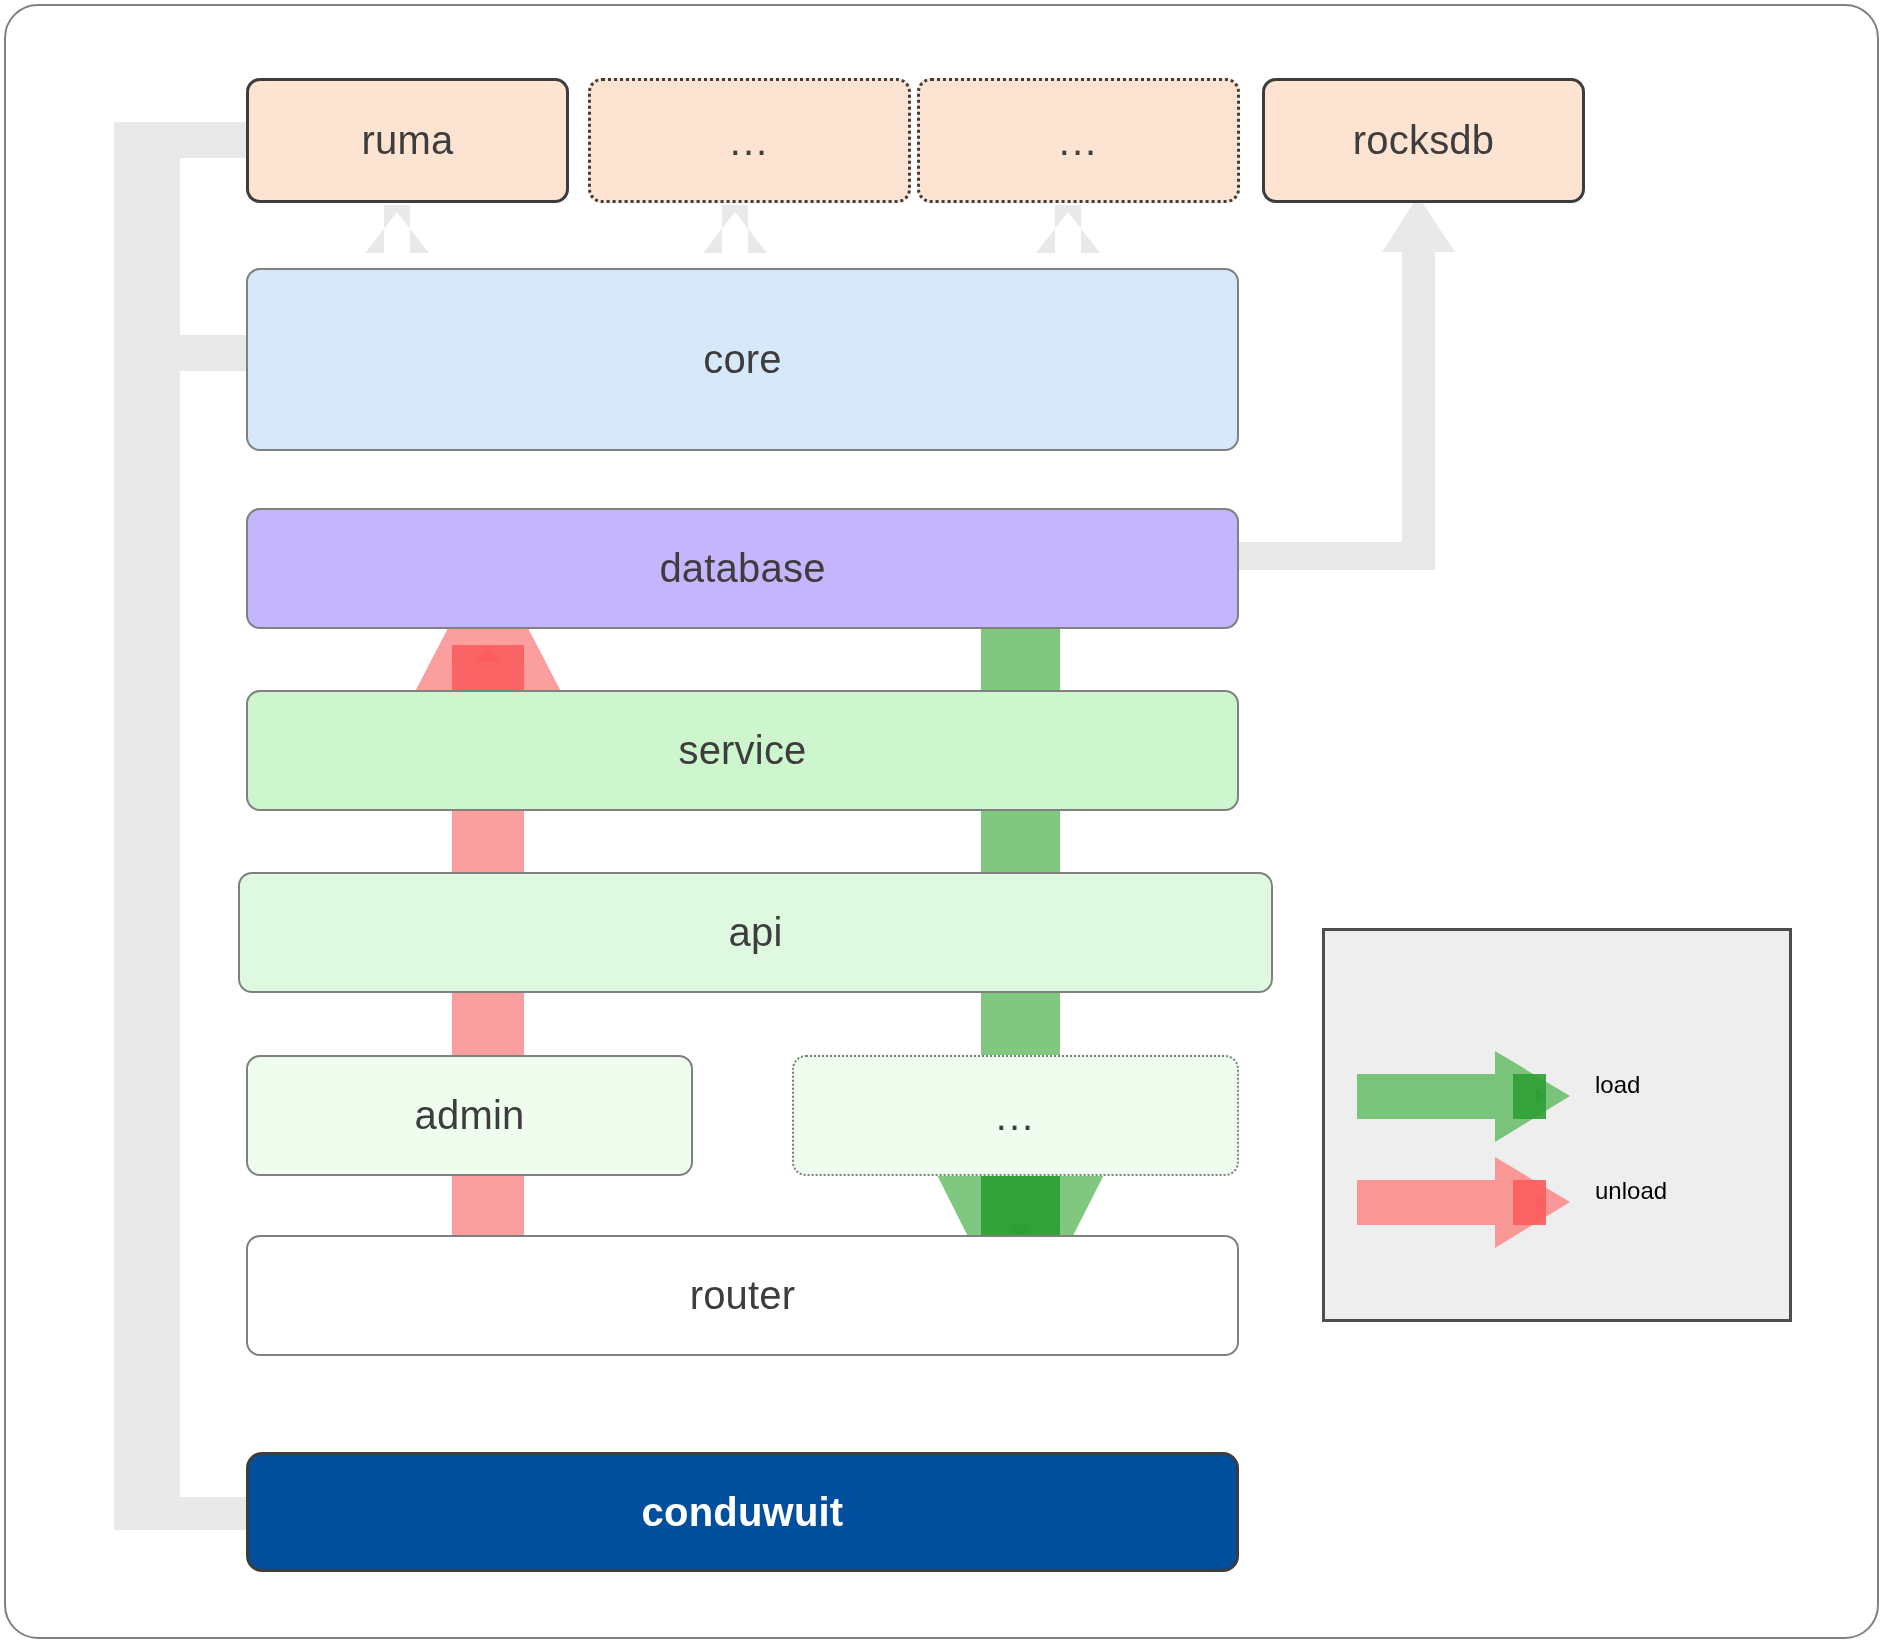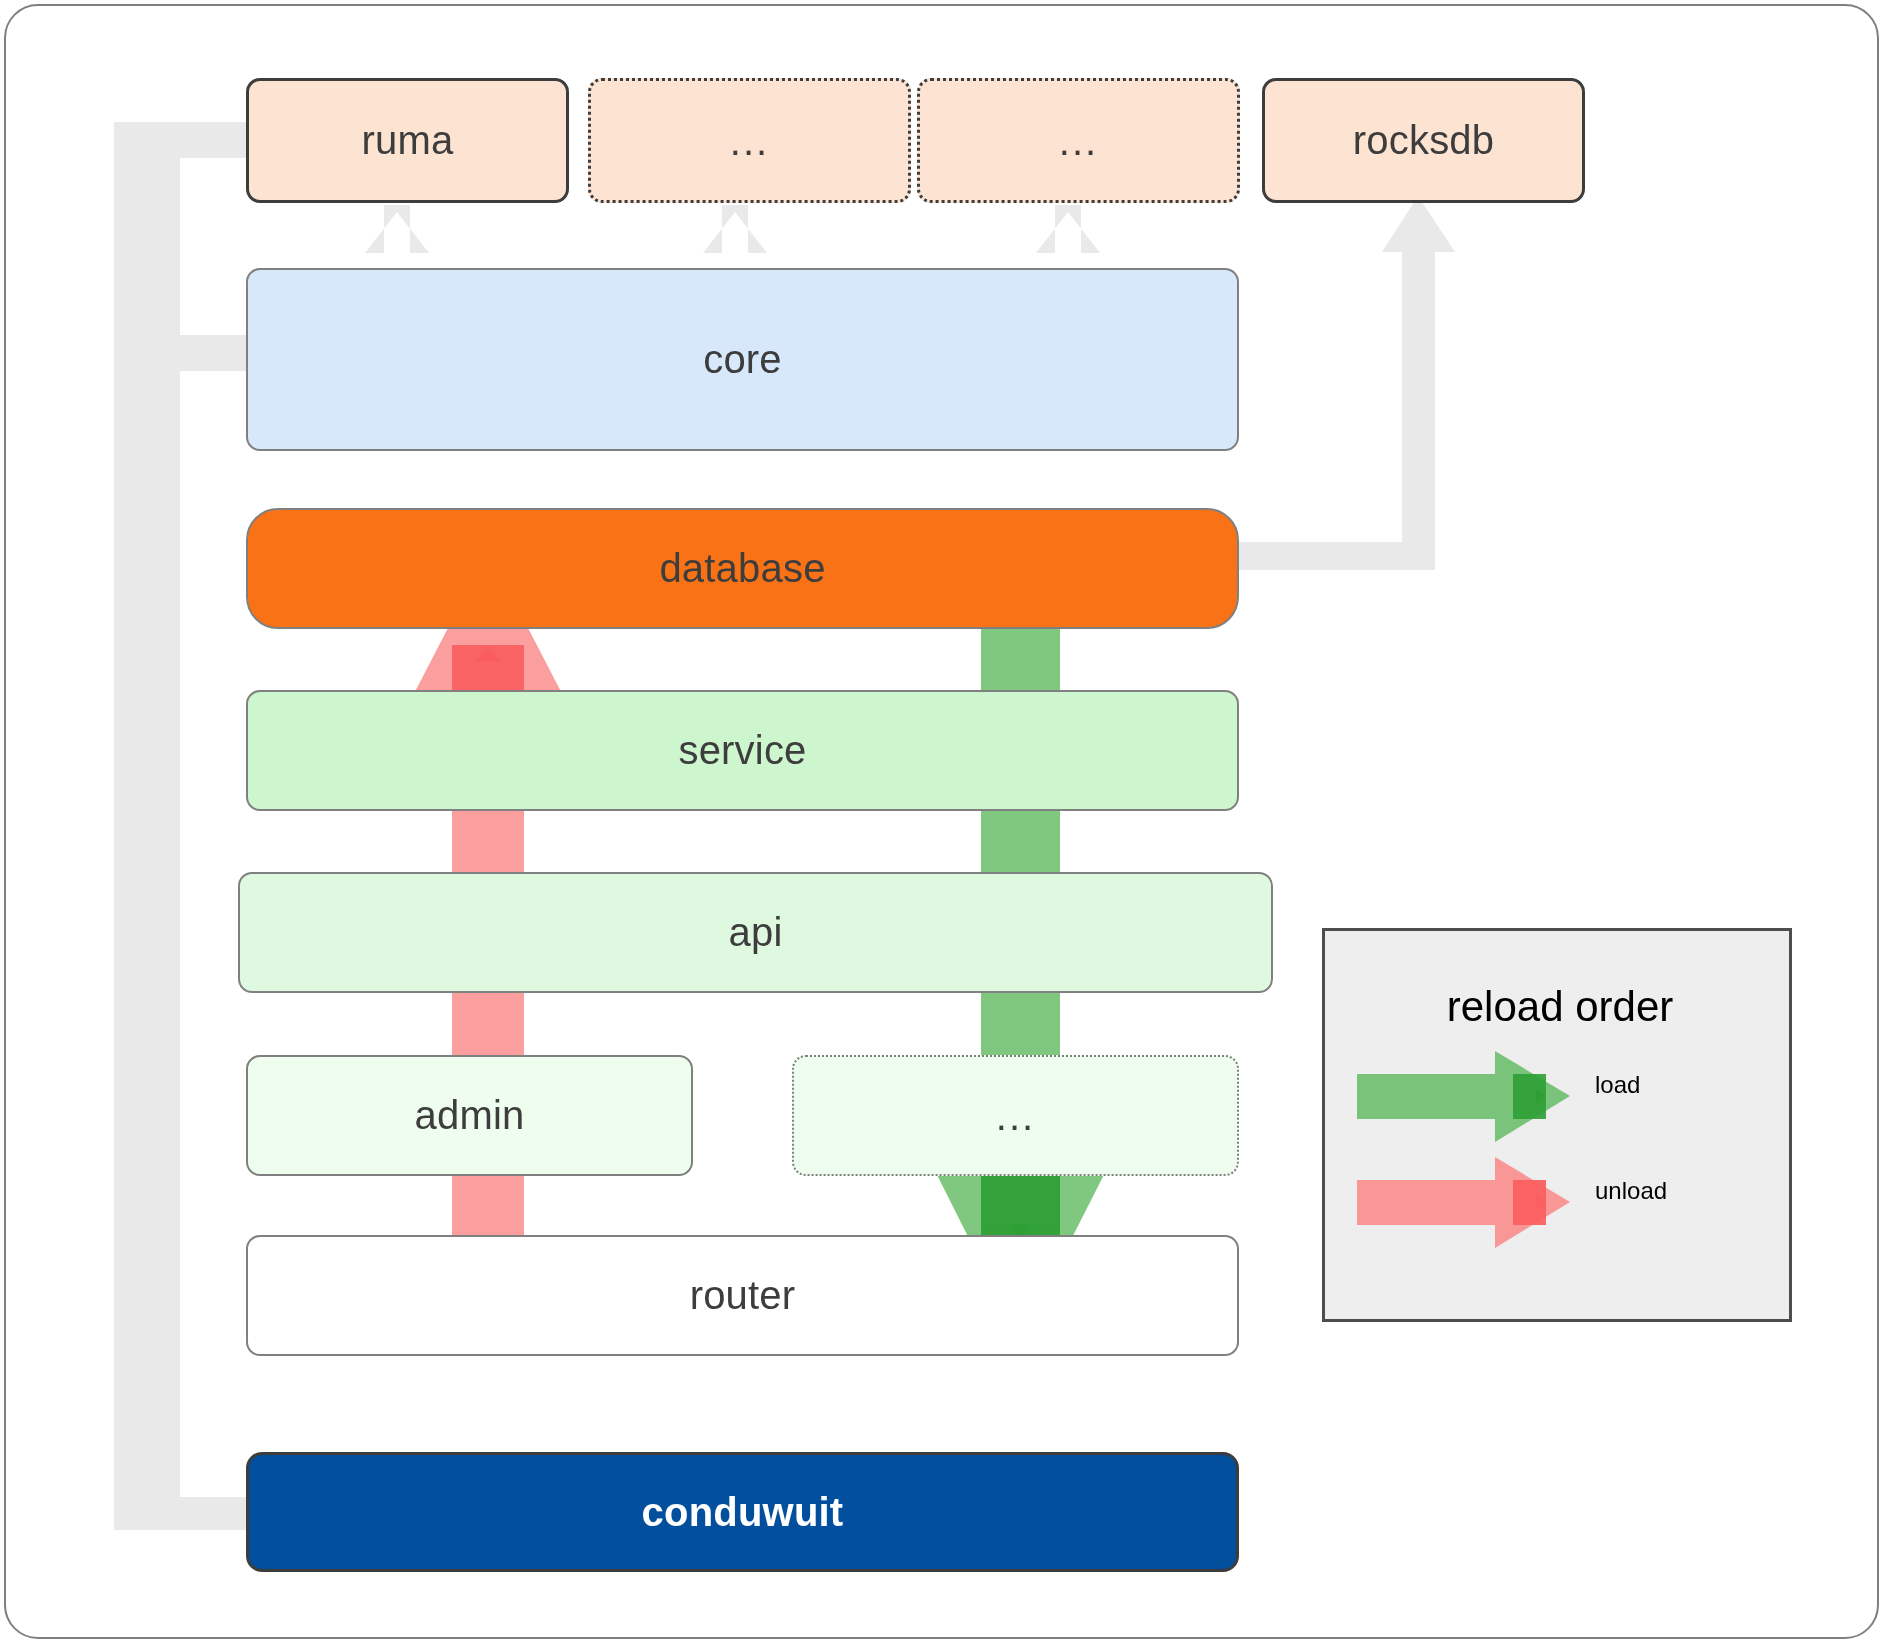--- a/index.html
+++ b/index.html
@@ -39,21 +39,21 @@
     letter-spacing: 0.2px;
   }
   .node.solid-dark  { border: 3px solid #3d3d3d; }
   .node.dotted-dark { border: 3px dotted #3d3d3d; }
   .node.solid-gray  { border: 2px solid #808080; }
   .node.dotted-gray { border: 2px dotted #808080; }
   .node .dots { font-size: 40px; letter-spacing: 2px; line-height: 0.6; }
 
   .orange { background: #fde3d1; }
   .blue   { background: #d7e8fb; }
-  .green1 { background: #f97316; border-radius: 32px; }
+  .green1 { background: #c4b5fd; }
   .green2 { background: #cdf5ce; }
   .green3 { background: #dff8e0; }
   .green4 { background: #effdef; align-items: center; }
   .white  { background: #ffffff; }
   .navy   { background: #024f9e; color: #ffffff; font-weight: bold; }
 
   .legend-box {
     position: absolute;
     left: 1322px; top: 928px;
     width: 470px; height: 394px;
@@ -174,21 +174,20 @@
 
   <div class="node white solid-gray" style="left:246px; top:1235px; width:993px; height:121px;">
     <span>router</span>
   </div>
 
   <div class="node navy solid-dark" style="left:246px; top:1452px; width:993px; height:120px; border-radius:16px;">
     <span>conduwuit</span>
   </div>
 
   <div class="legend-box">
-    <div class="legend-title">reload order</div>
 
     <svg width="470" height="394" style="position:absolute; left:0; top:0;" viewBox="0 0 470 394">
 
       <g>
         <polygon points="32,143 190,143 190,188 32,188" fill="#5cb85c" opacity="0.8"></polygon>
         <polygon points="245,165 170,120 170,143 190,143 190,188 170,188 170,211" fill="#5cb85c" opacity="0.8"></polygon>
         <rect x="188" y="143" width="33" height="45" fill="#2e9e34" opacity="0.9"></rect>
         <polygon points="221,165 211,158 211,173" fill="#2e9e34" opacity="0.9"></polygon>
       </g>
 

